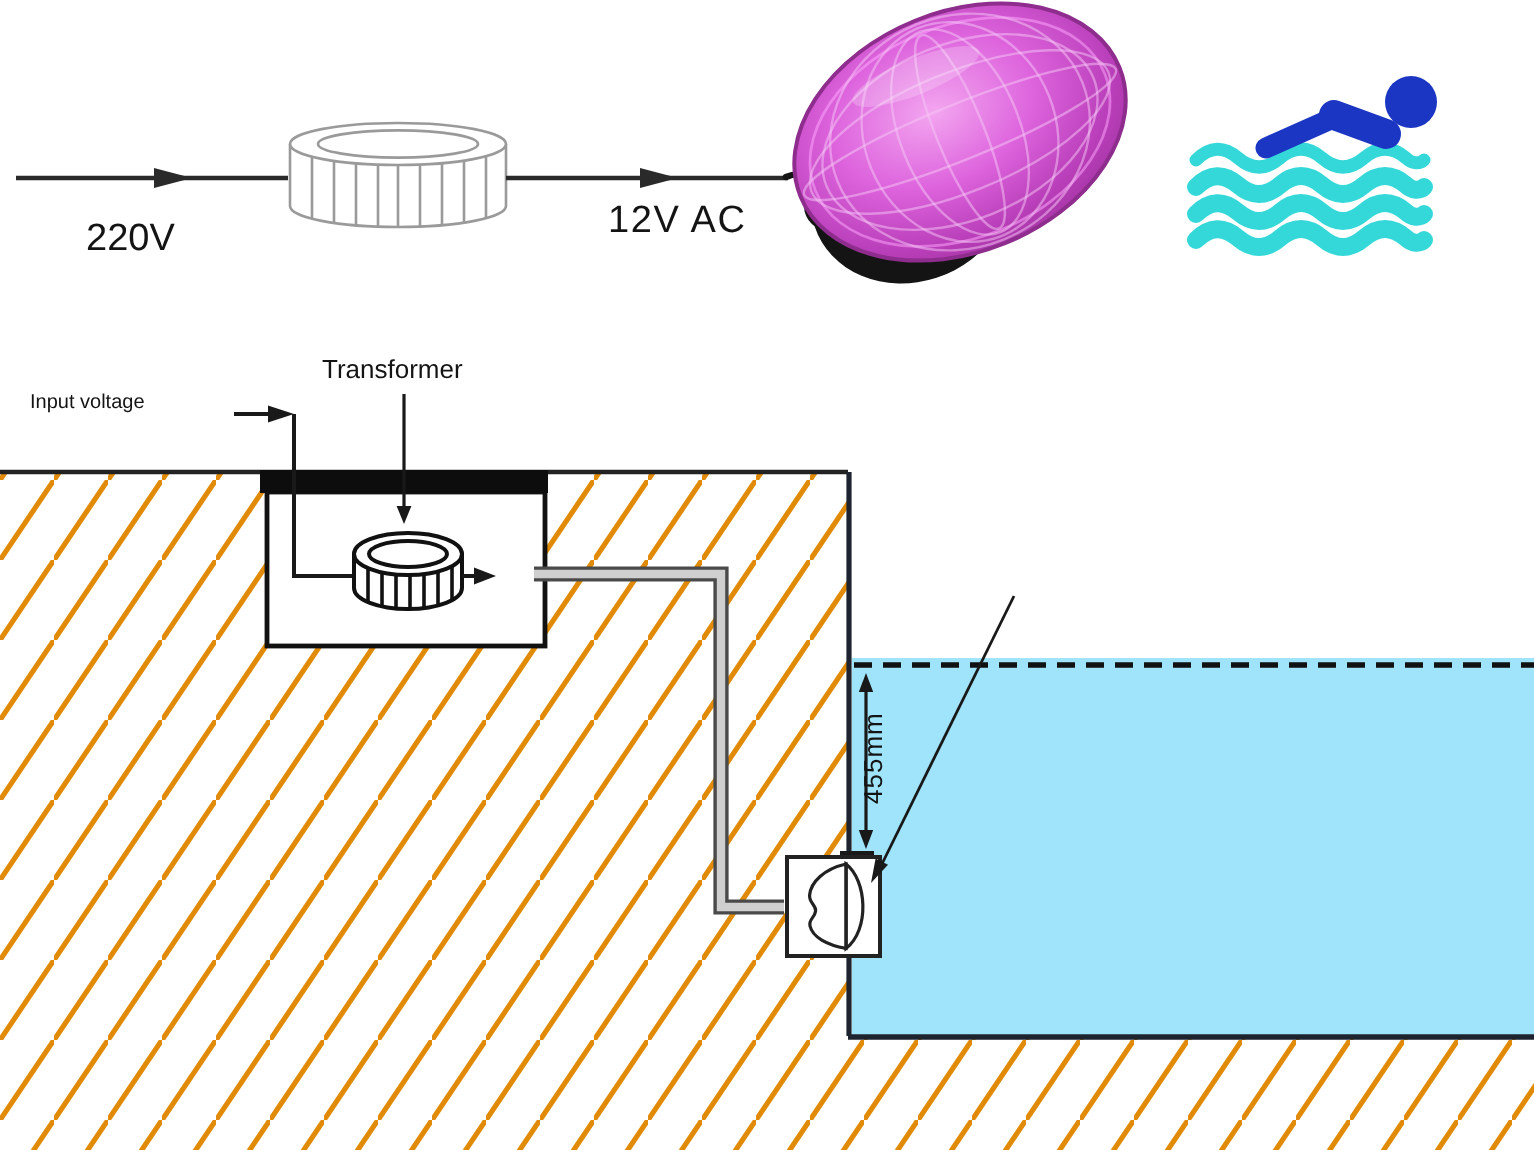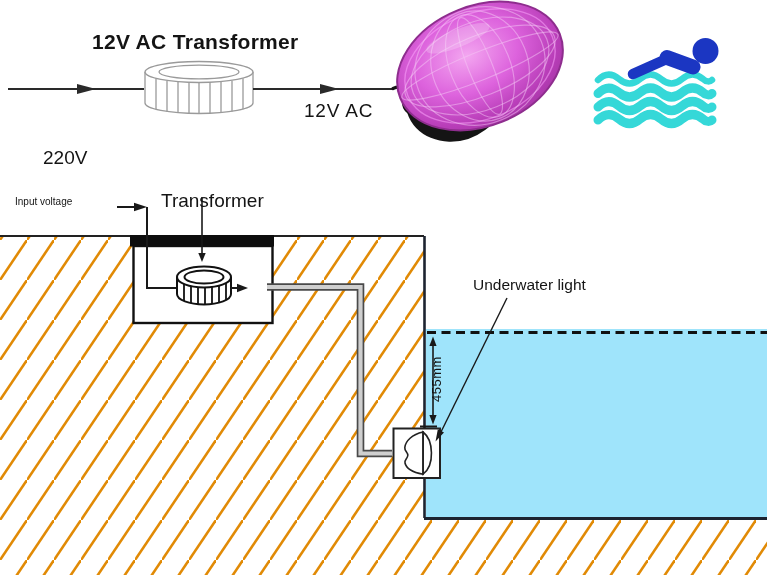--- a/index.html
+++ b/index.html
@@ -3,24 +3,24 @@
 <meta charset="utf-8">
 <style>
   html,body{margin:0;padding:0;background:#ffffff;}
   .canvas{
     position:relative;width:767px;height:575px;overflow:hidden;background:#fff;
     font-family:"Liberation Sans", sans-serif;color:#161616;
   }
   .art{position:absolute;left:0;top:0;}
   .lbl{position:absolute;white-space:nowrap;color:#141414;}
   .title{left:92px;top:30px;font-size:21px;font-weight:700;letter-spacing:.3px;}
-  .v220{left:43px;top:109px;font-size:19px;margin-top:38px;}
+  .v220{left:43px;top:109px;font-size:19px;}
   .v12{left:304px;top:100px;font-size:19px;letter-spacing:.8px;}
   .inputv{left:15px;top:196px;font-size:10px;}
-  .xform{left:161px;top:190px;font-size:19px;}
+  .xform{left:161px;top:177px;font-size:13px;}
   .uwl{left:473px;top:276px;font-size:15.5px;}
   .depth{
     left:429px;top:349px;width:17px;height:60px;
     writing-mode:vertical-rl;transform:rotate(180deg);
     font-size:13px;letter-spacing:.5px;text-align:center;
   }
 </style>
 </head>
 <body>
 
@@ -170,20 +170,18 @@
       <polygon points="433,424.5 429.4,415 436.6,415" fill="#191919"></polygon>
       <path d="M420,426.5 H437" stroke="#191919" stroke-width="2" fill="none"></path>
     </g>
 
     <g>
       <path d="M507,298 L439,436" stroke="#191919" stroke-width="1.4" fill="none"></path>
       <polygon points="435.5,441.5 437.8,429.2 444,432.4" fill="#191919"></polygon>
     </g>
   </svg>
 
-  <div class="lbl title">12V AC Transformer</div>
   <div class="lbl v220">220V</div>
   <div class="lbl v12">12V AC</div>
   <div class="lbl inputv">Input voltage</div>
   <div class="lbl xform">Transformer</div>
-  <div class="lbl uwl">Underwater light</div>
   <div class="lbl depth">455mm</div>
 </div>
 
 </body></html>

